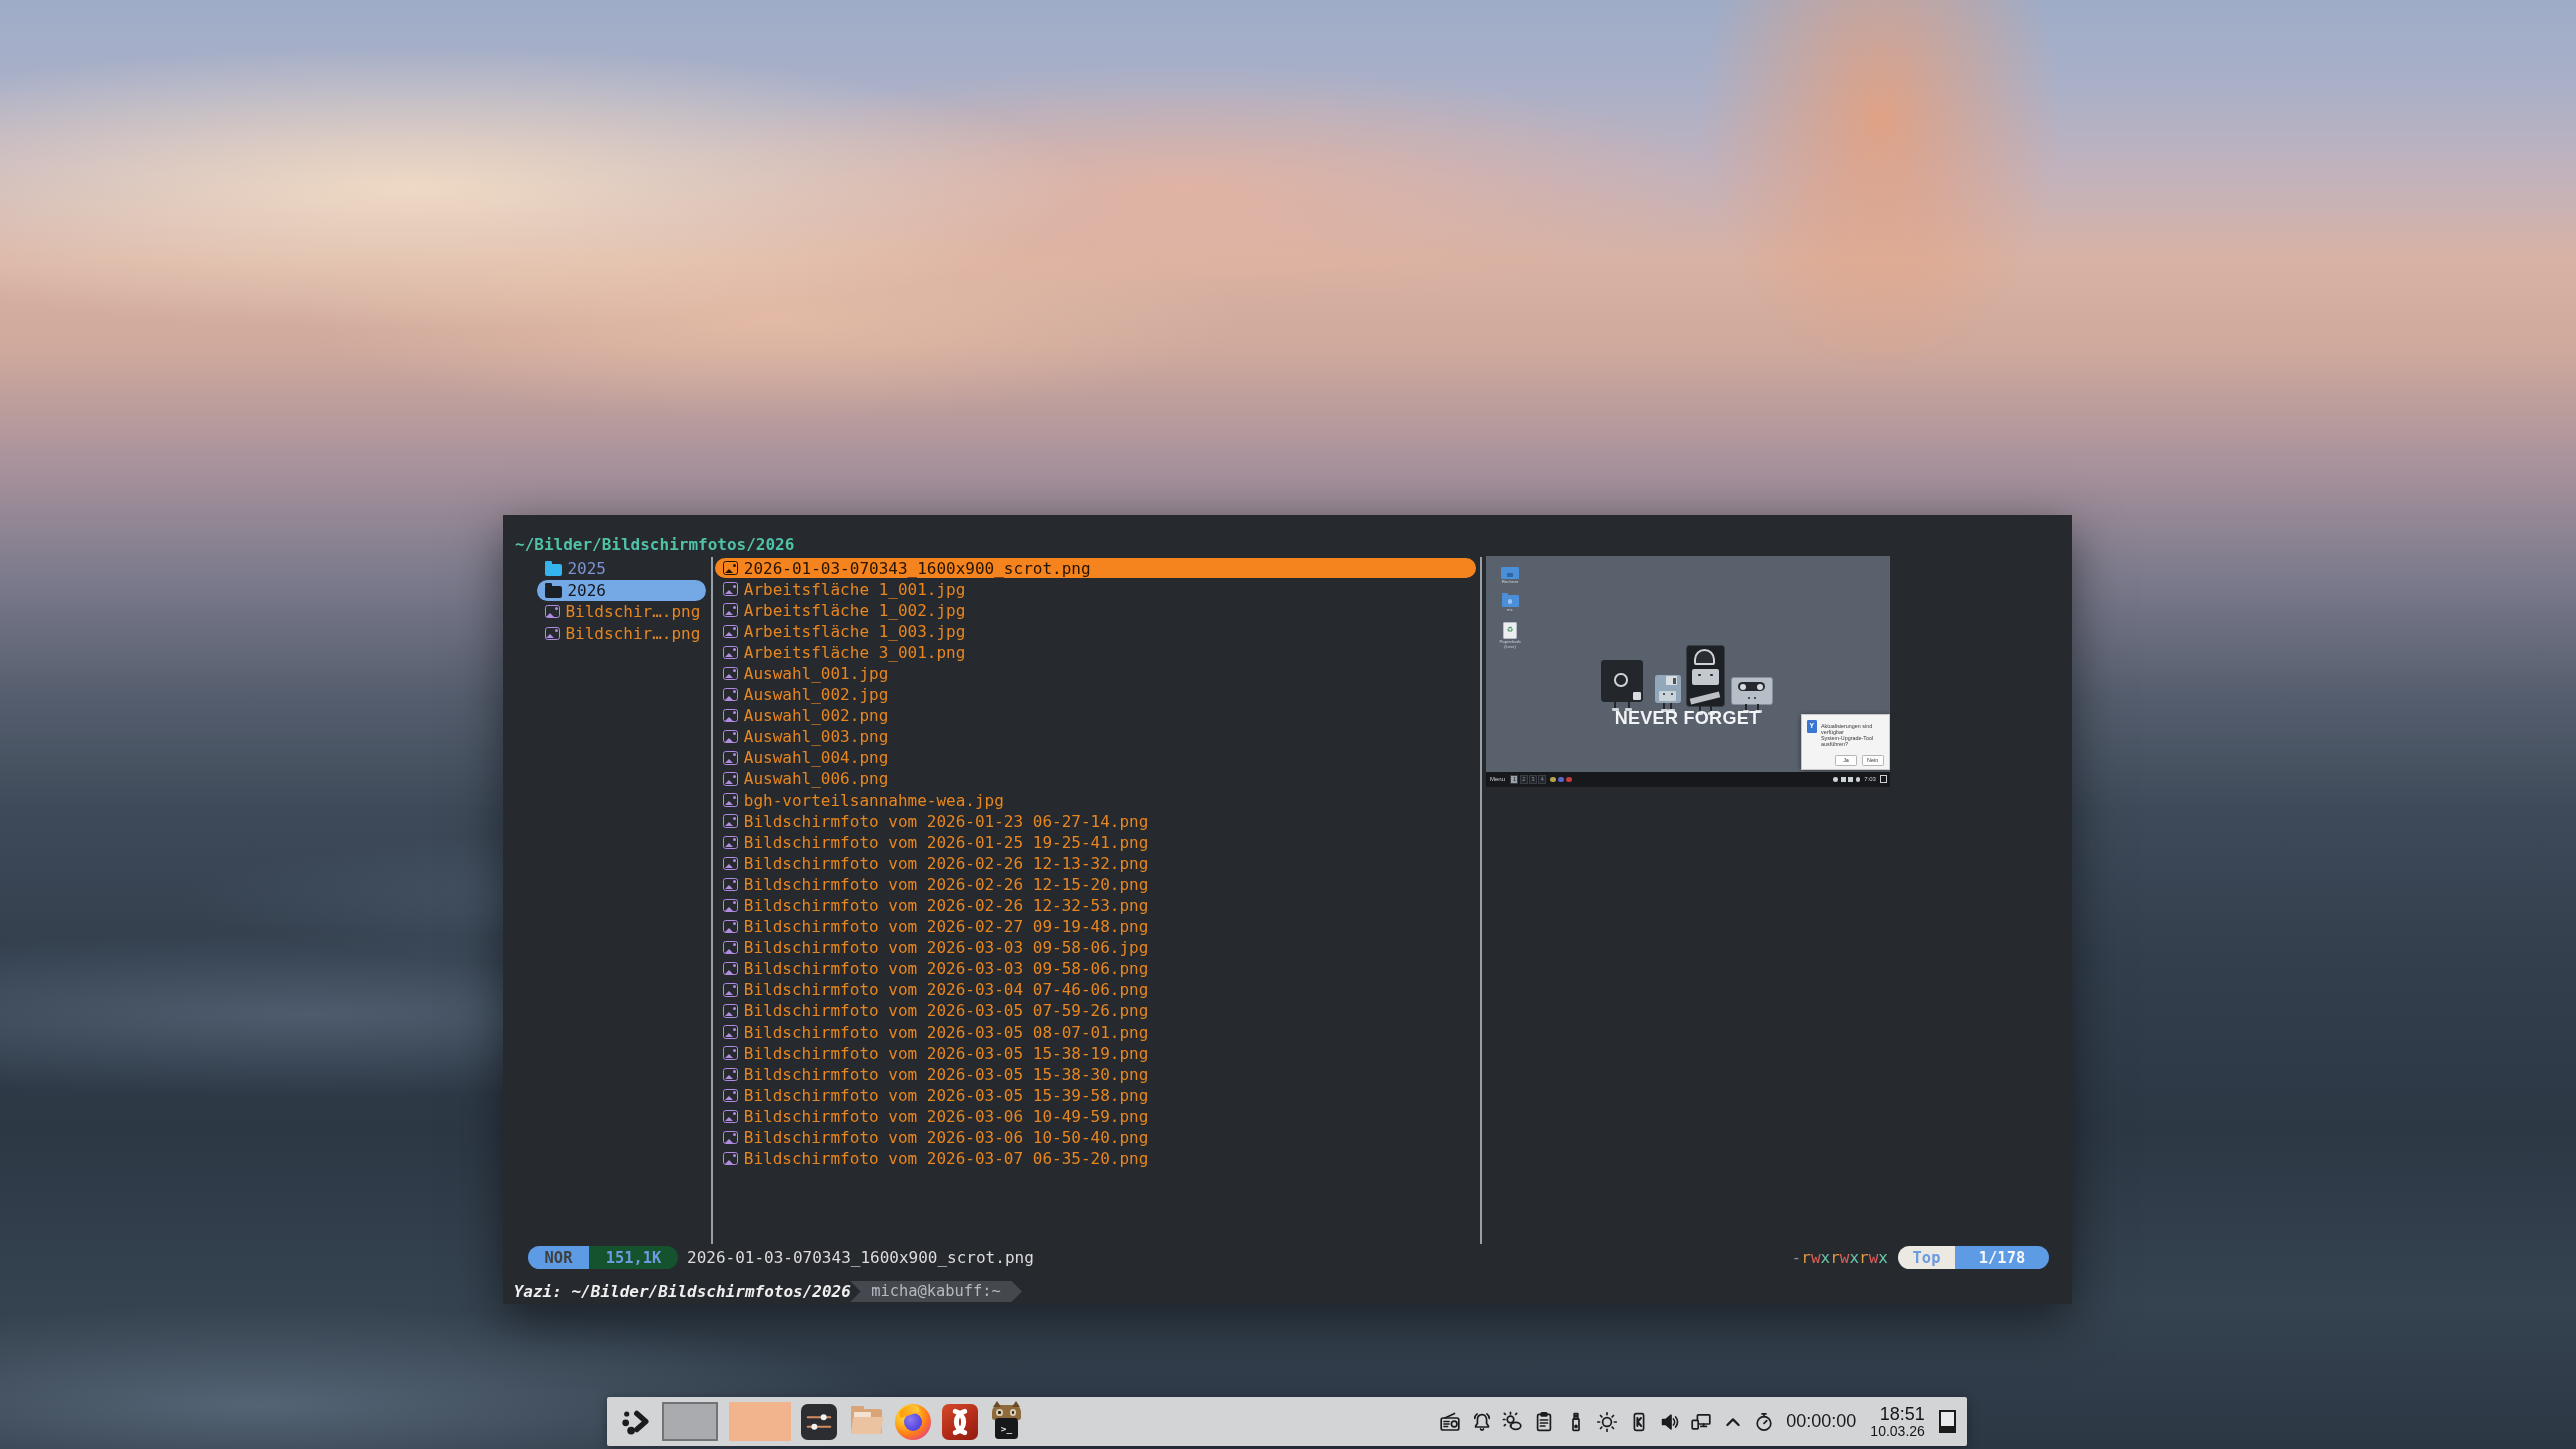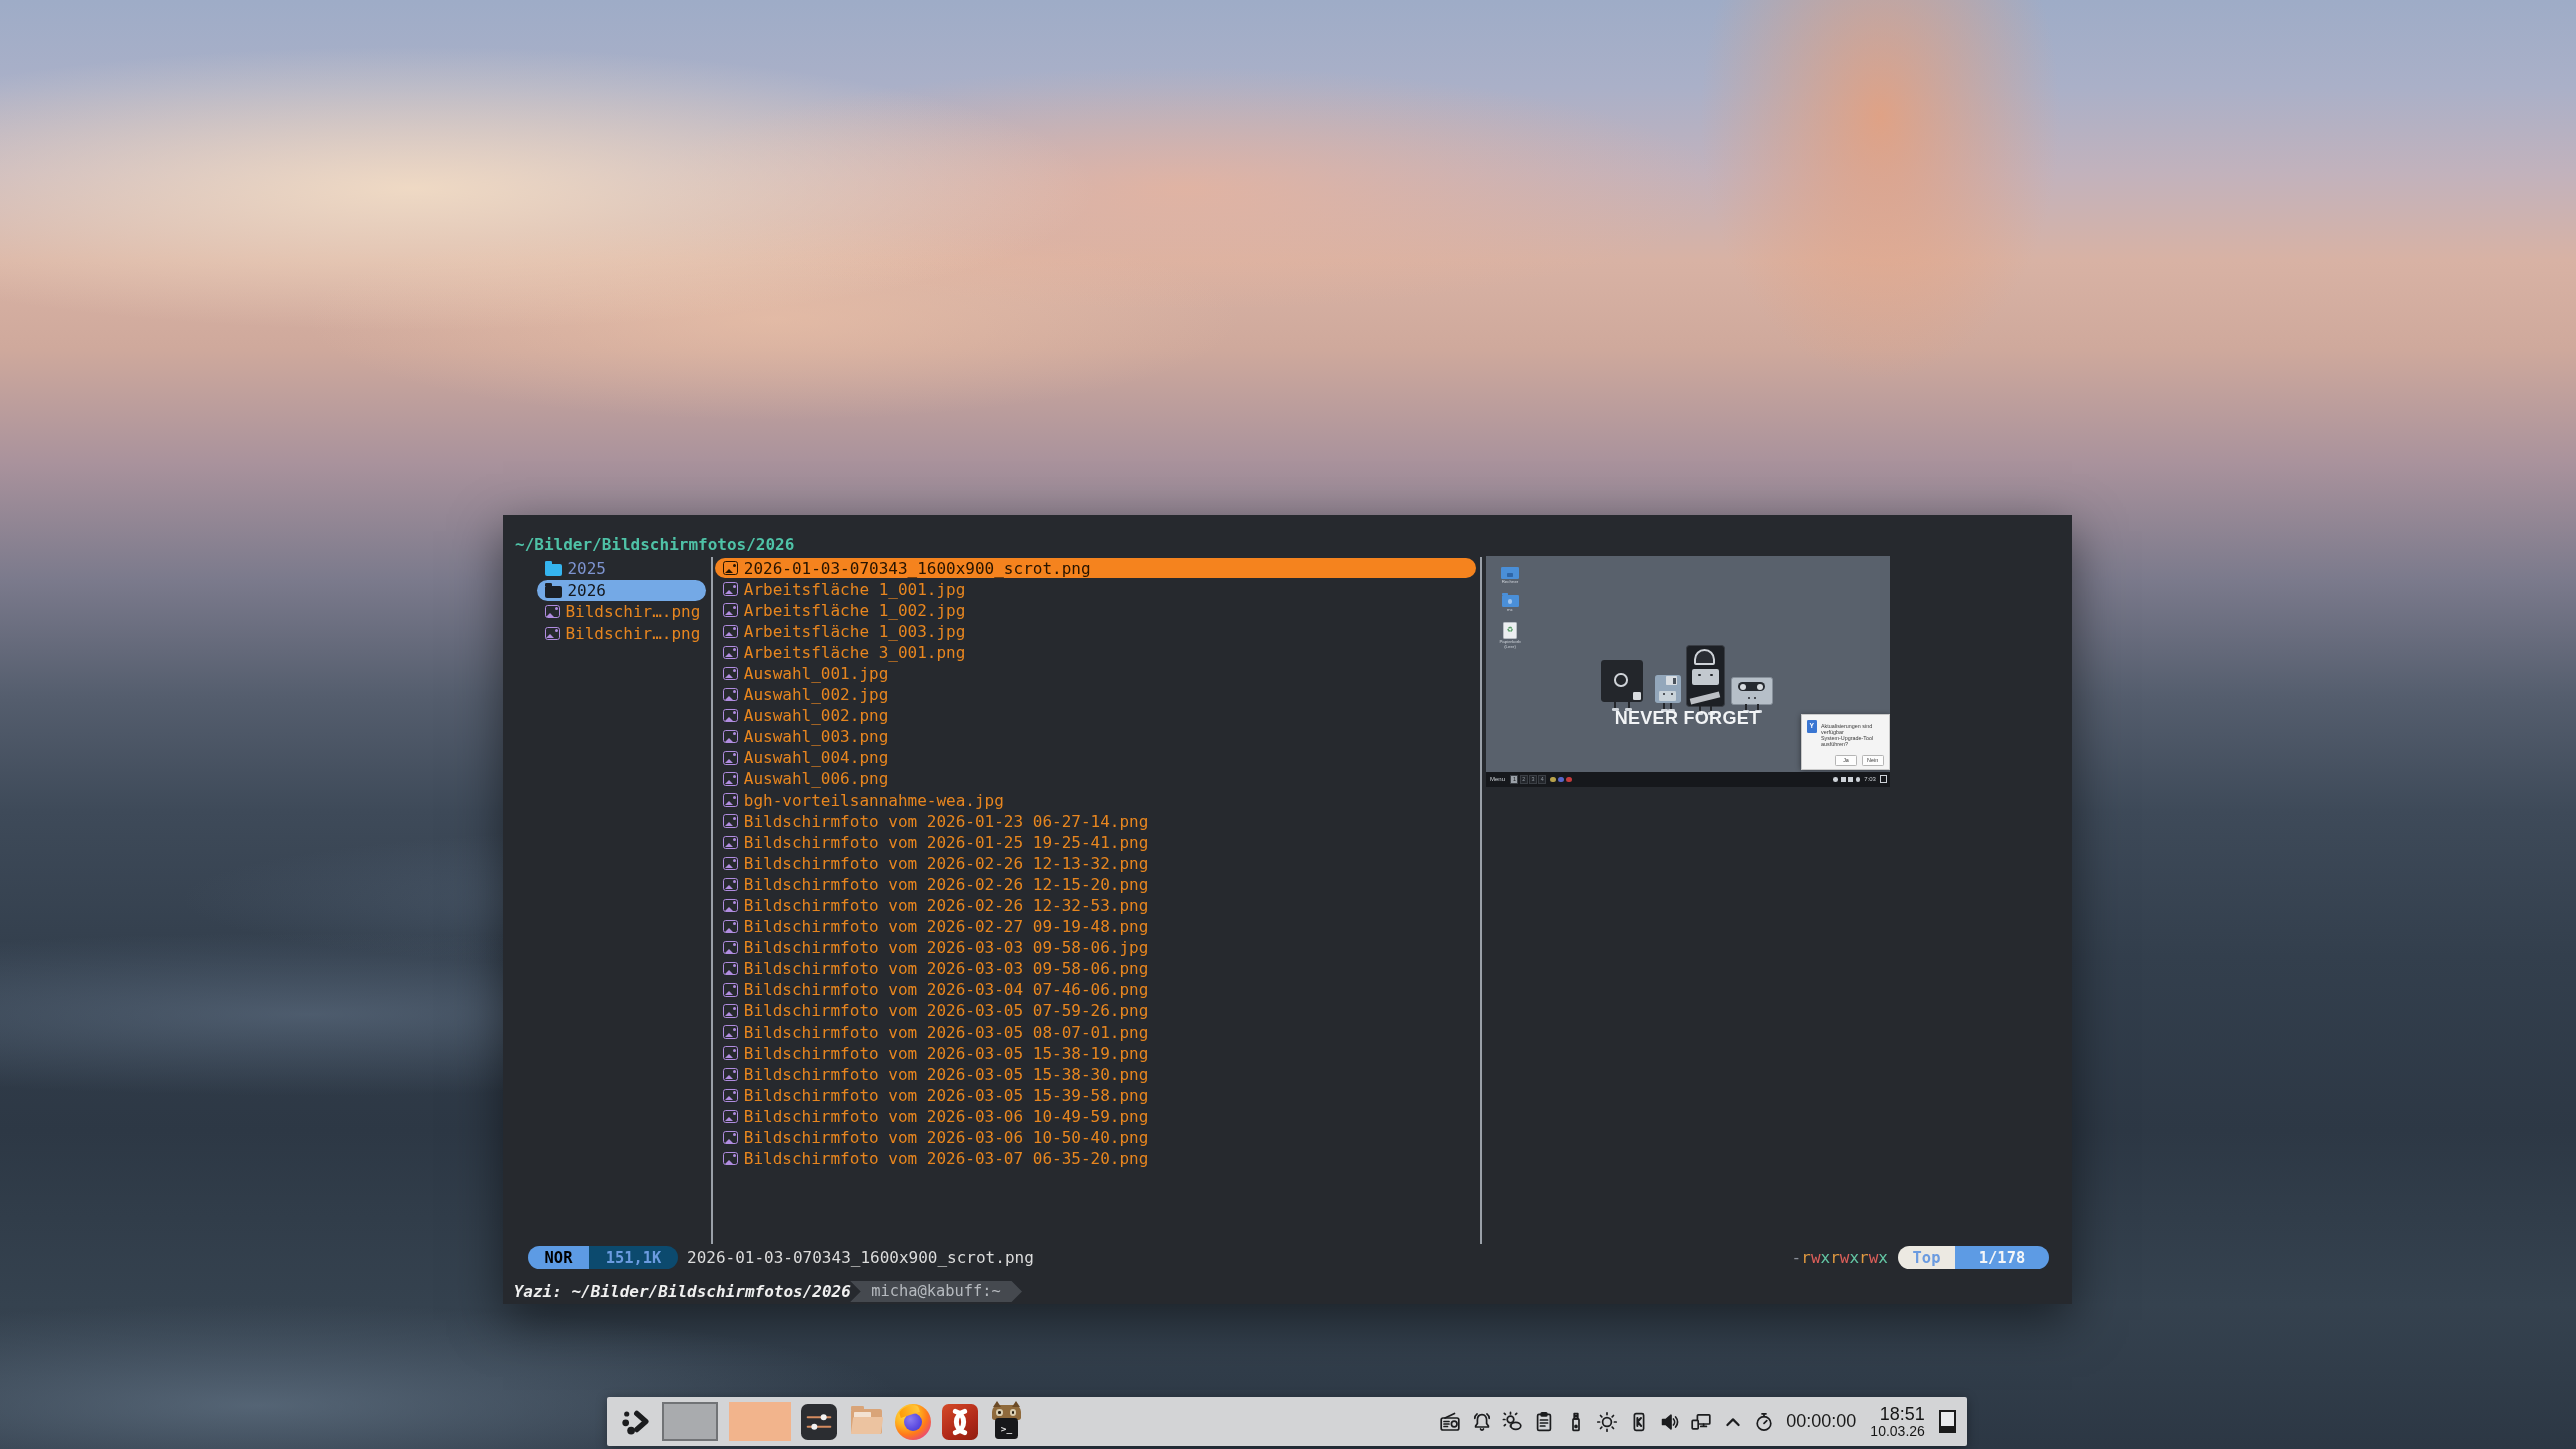--- a/index.html
+++ b/index.html
@@ -112,22 +112,22 @@
   .pv-g{width:4.7px;height:4.7px;background:#cdd2d8;}
   .pv-g.r{border-radius:50%;}
   .pv-clock{font-size:6px;margin:0 1.3px;}
   .pv-sd{width:4.7px;height:6px;border:0.7px solid #cdd2d8;}
 
   
   .statusbar{position:absolute;left:0;top:731px;width:100%;height:23px;}
   .capsule{position:absolute;display:flex;height:23px;border-radius:11.4px;overflow:hidden;font-weight:bold;font-size:15.4px;}
   .cap-left{left:25px;}
   .seg{display:flex;align-items:center;justify-content:center;height:100%;}
-  .seg.mode{width:61px;background:var(--pill-blue);color:#000000;}
-  .seg.size{width:89px;background:#0c4a6e;color:#6b9be0;}
+  .seg.mode{width:61px;background:var(--pill-blue);color:#404040;}
+  .seg.size{width:89px;background:#14532d;color:#6b9be0;}
   .sb-file{position:absolute;left:184px;line-height:23px;color:#dcdcdc;}
   .sb-perm{position:absolute;right:184px;line-height:23px;letter-spacing:0;}
   .pc-dash{color:#8a8f98;} .pc-r{color:#e09a40;} .pc-w{color:#dd5f5a;} .pc-x{color:#63c6a4;}
   .cap-right{right:23px;}
   .seg.top{width:57px;background:#ece9e2;color:#6b9be0;}
   .seg.count{width:94px;background:var(--pill-blue);color:#f4f6f8;}
 
   
   .tabbar{position:absolute;left:0;top:765px;width:100%;height:23px;}
   .yazi-title{position:absolute;left:10.7px;line-height:23px;color:#efefef;font-weight:bold;font-style:italic;}

